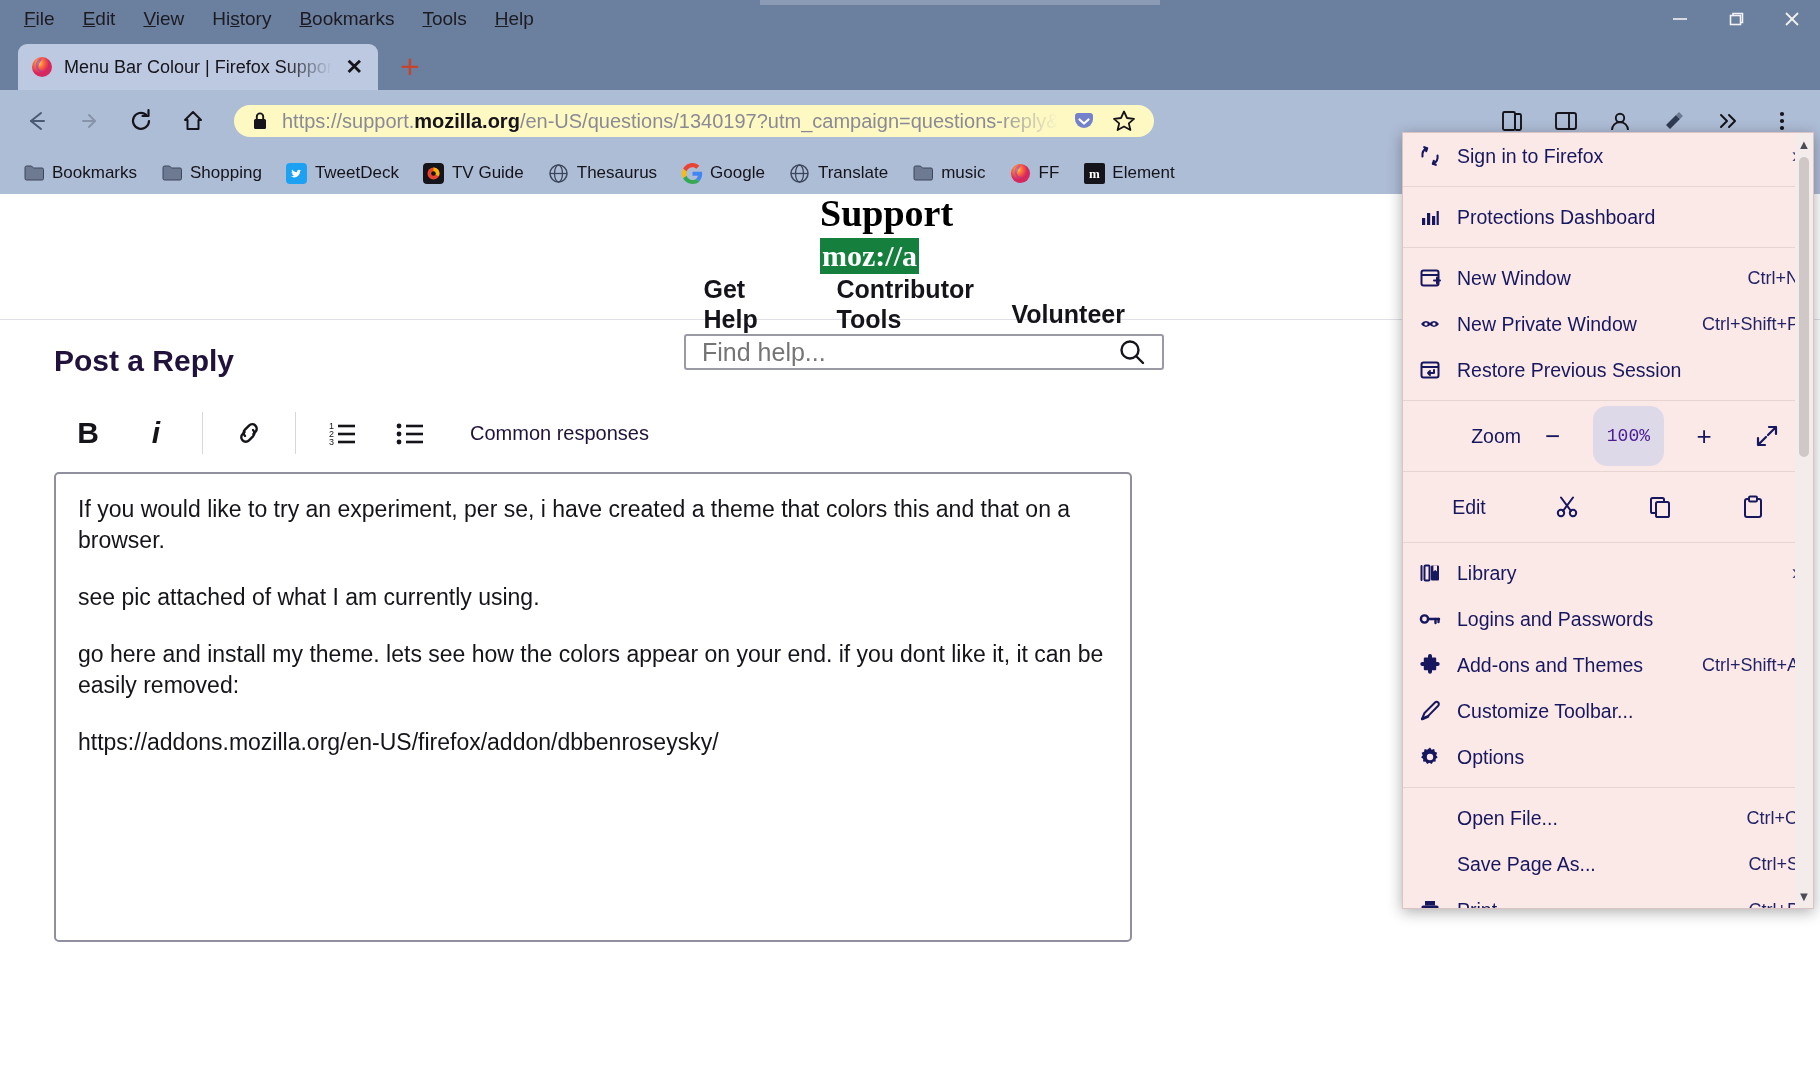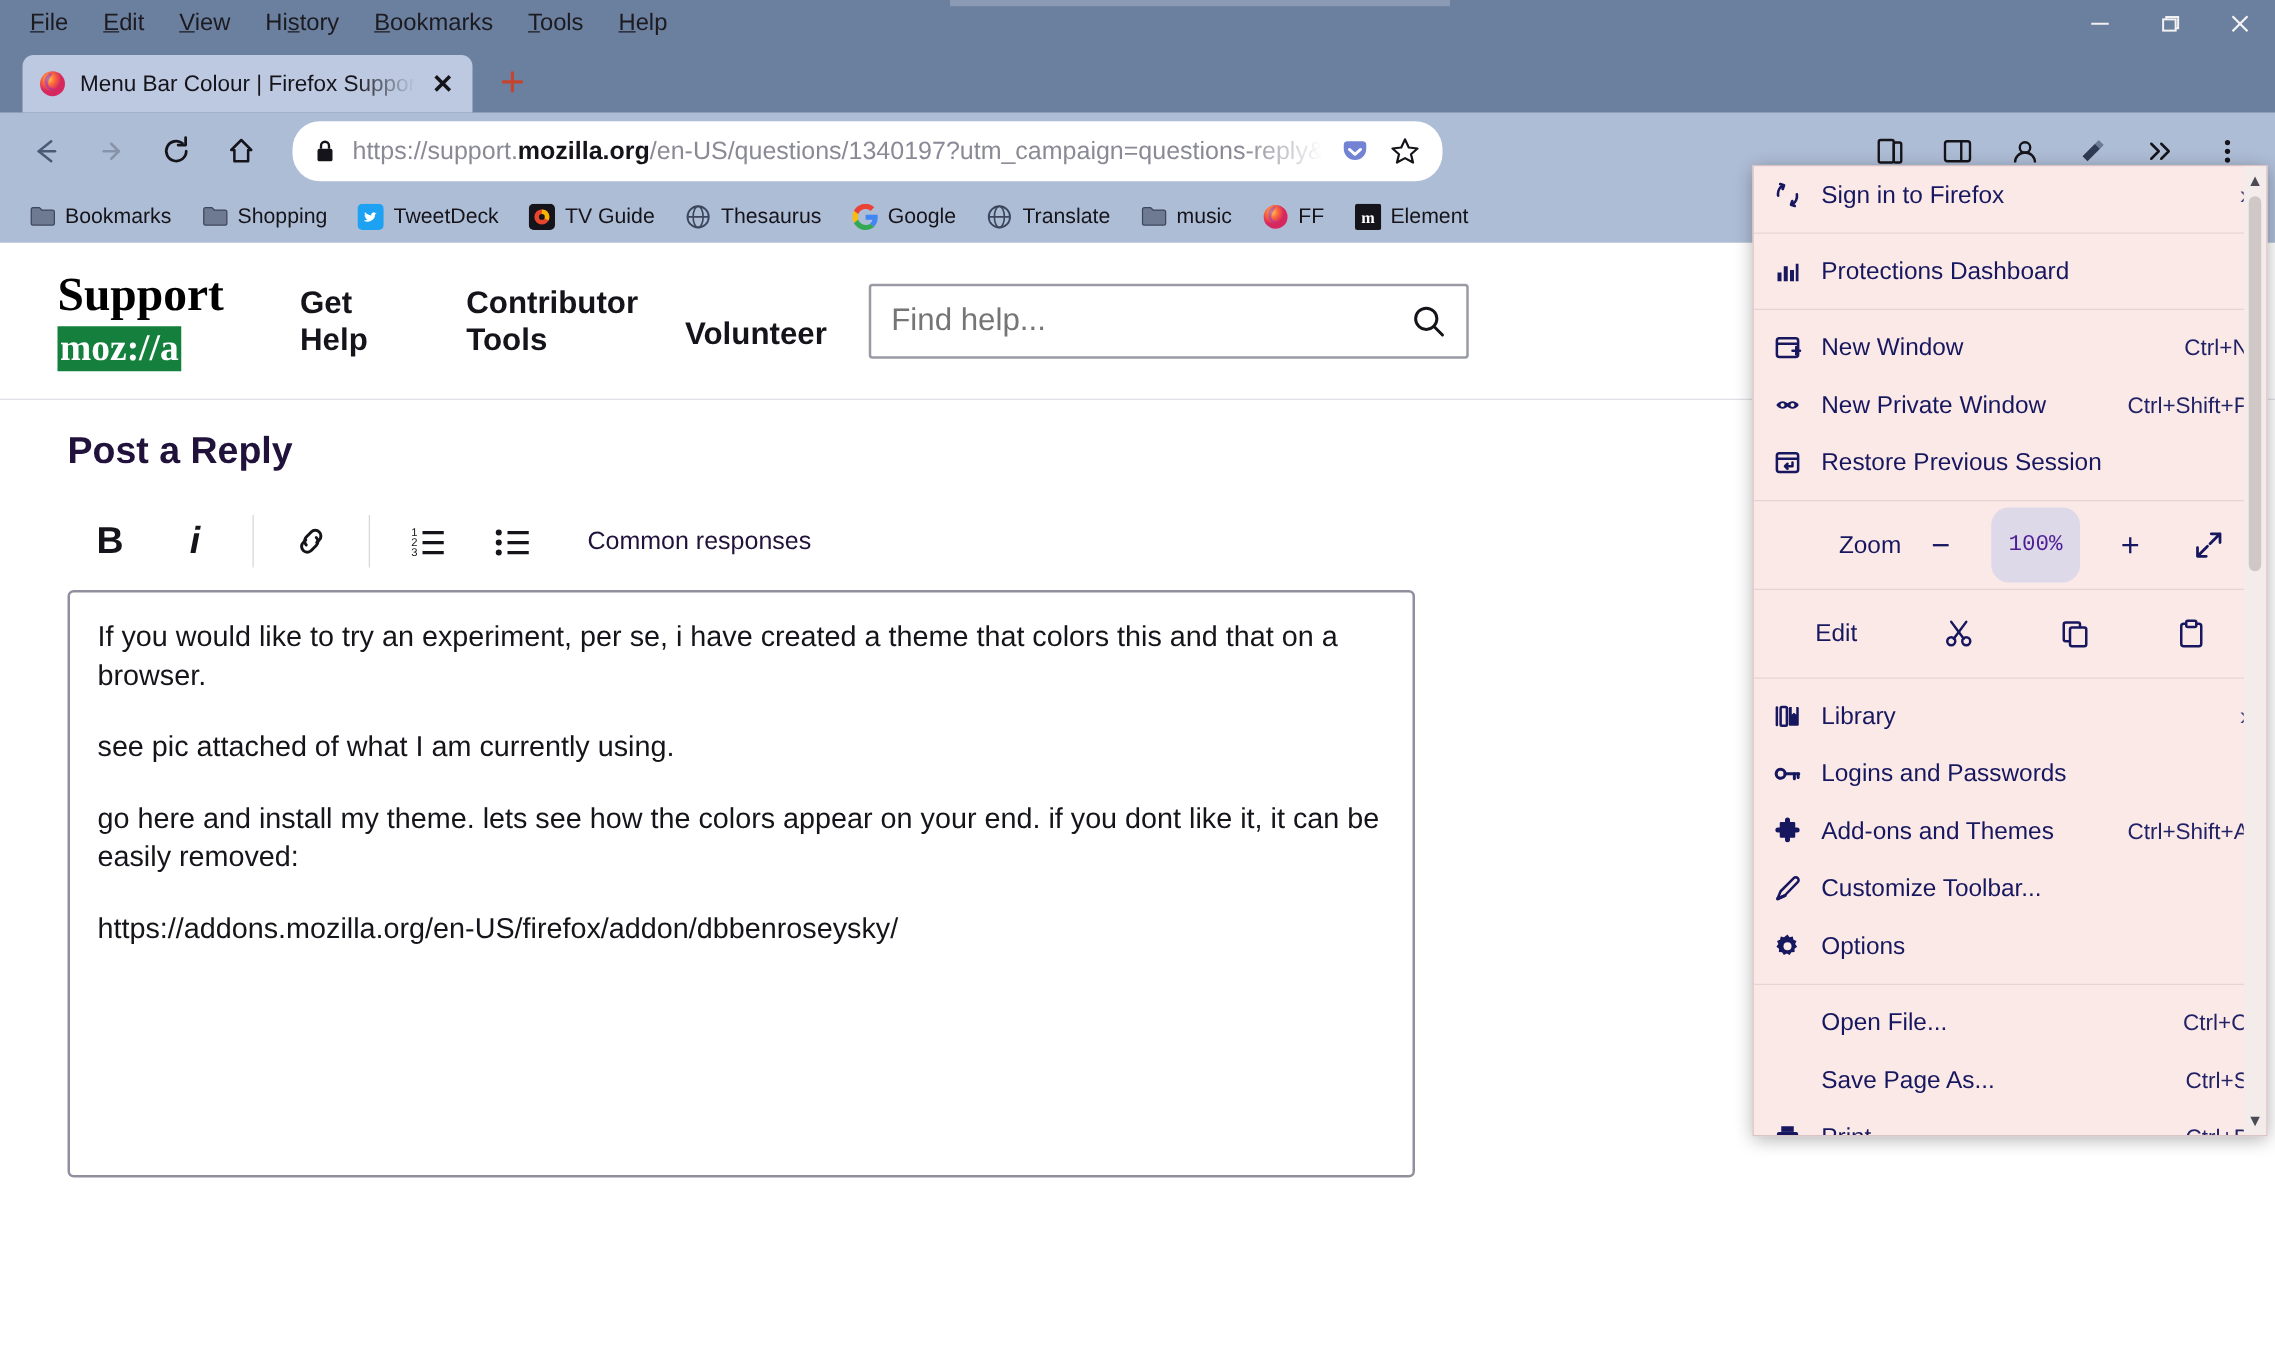--- a/index.html
+++ b/index.html
@@ -72,21 +72,21 @@
   .navbar {
     height:62px; background:#aebdd6;
     display:flex; align-items:center; padding:0 14px; gap:6px;
     position:relative;
   }
   .nav-btn {
     width:46px; height:44px; display:flex; align-items:center;
     justify-content:center; border-radius:6px;
   }
   .urlbar {
-    flex:1; height:48px; background:#ffffff; border-radius:22px;
+    flex:1; height:32px; background:#fef9c3; border-radius:22px;
     display:flex; align-items:center; padding:0 16px; gap:12px;
     margin:0 12px; max-width:920px; overflow:hidden;
   }
   .url-text {
     flex:1; font-size:20px; color:#8a8a96;
     white-space:nowrap; overflow:hidden;
     -webkit-mask-image:linear-gradient(to right,#000 92%,transparent 100%);
     mask-image:linear-gradient(to right,#000 92%,transparent 100%);
   }
   .url-text b { color:#15141a; font-weight:700; }
@@ -111,21 +111,21 @@
   .bm-ico { width:22px; height:22px; flex:none; display:flex;
             align-items:center; justify-content:center; }
 
   
   .page {
     position:absolute; left:0; top:194px; right:0; bottom:0;
     background:#ffffff; overflow:hidden;
   }
   .sumo-header {
     height:126px; display:flex; align-items:center;
-    padding:0 46px; gap:0; border-bottom:1px solid #e0e0e6;
+    padding:0 46px; gap:0; border-bottom:1px solid #e0e0e6;flex-direction:column;
   }
   .sumo-logo { width:180px; flex:none; }
   .sumo-logo .word {
     font-family:"Liberation Serif", serif;
     font-size:38px; font-weight:700; color:#000; line-height:1;
   }
   .sumo-logo .moz {
     display:inline-block; background:#15803d; color:#fff;
     font-family:"Liberation Serif", serif; font-weight:700;
     font-size:30px; padding:1px 2px; margin-top:6px;

